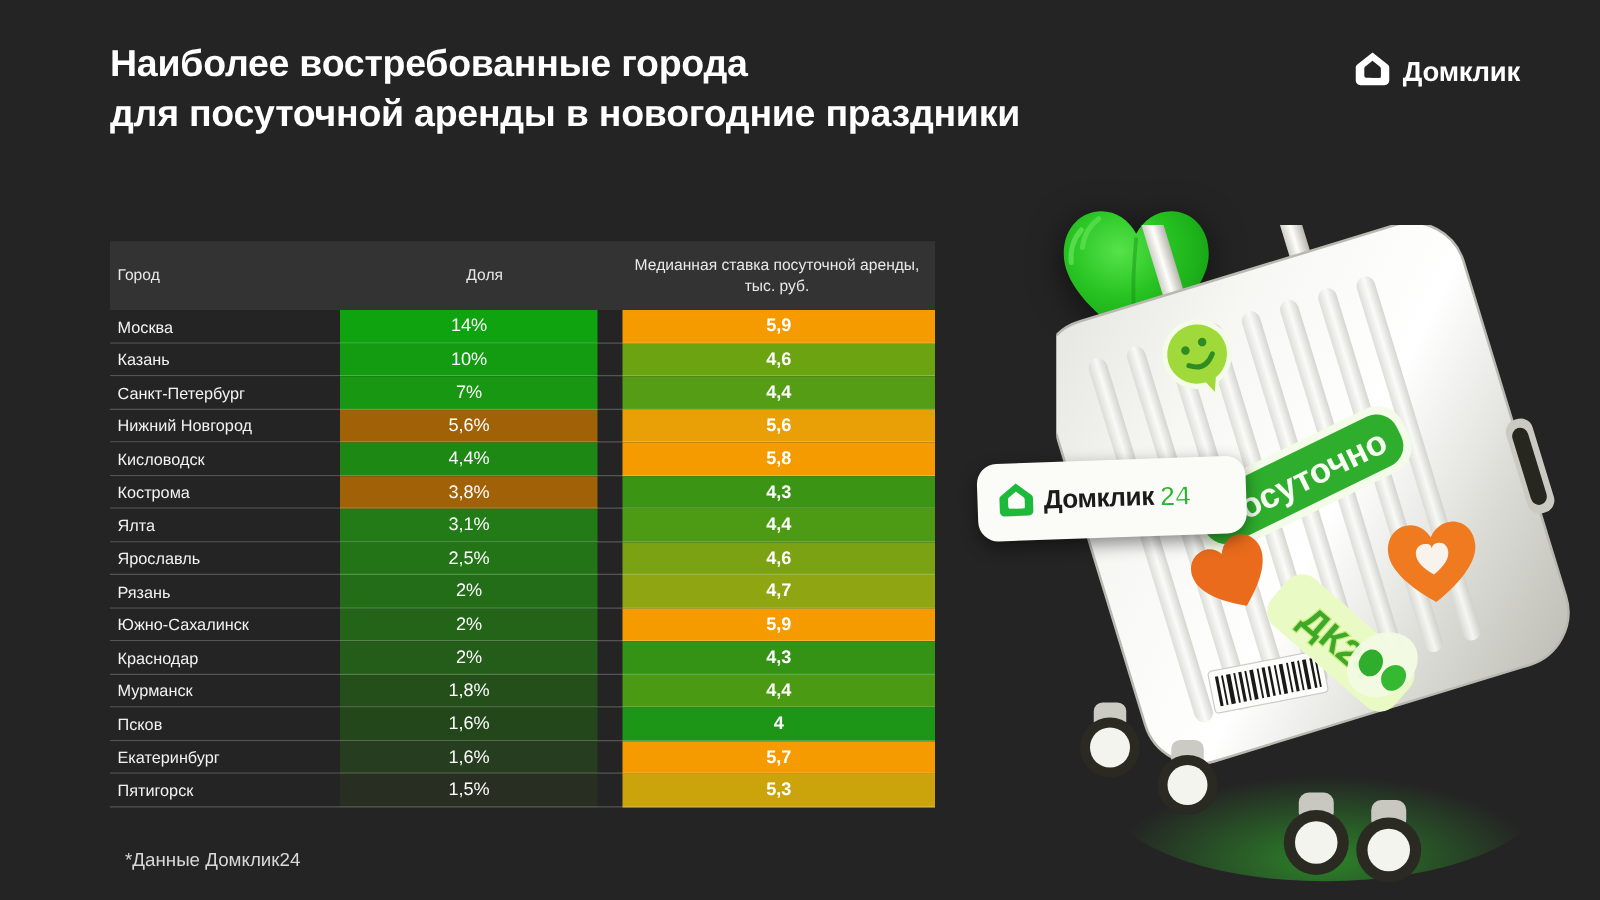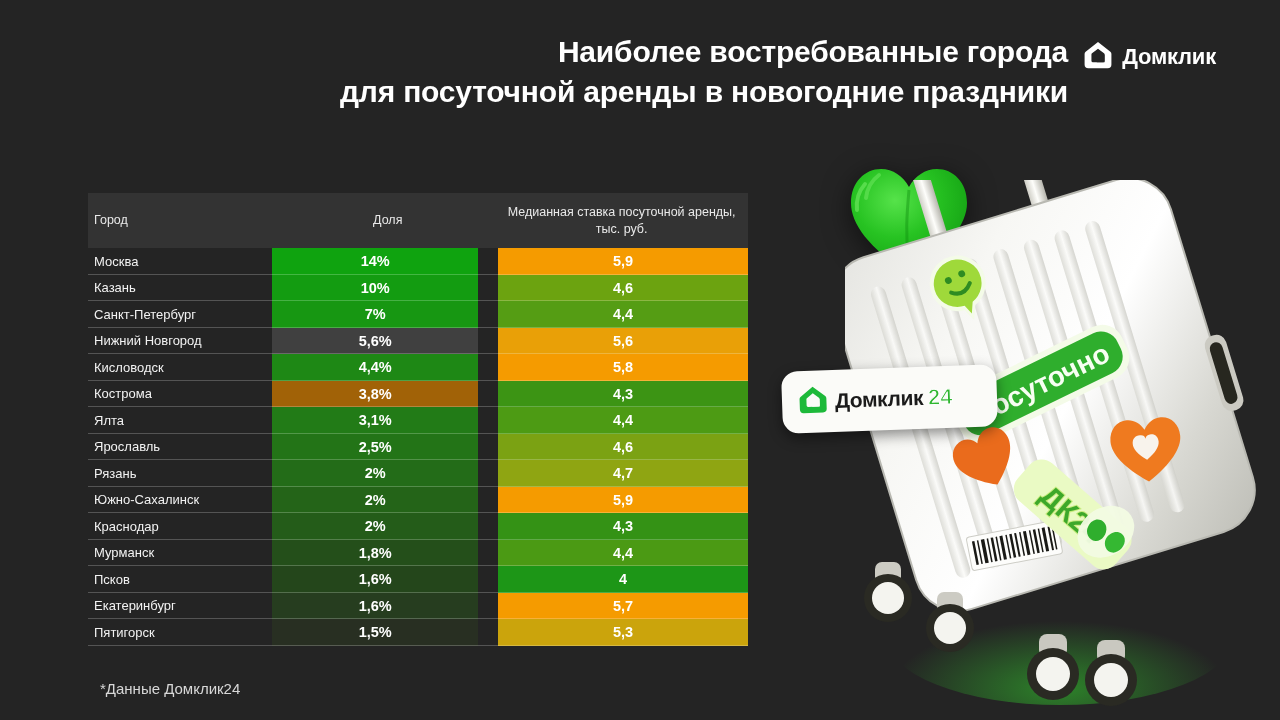--- a/index.html
+++ b/index.html
@@ -9,21 +9,21 @@
     font-family:"Liberation Sans","DejaVu Sans",sans-serif;
     color:#ffffff;
     position:relative;
   }
   #stage{position:absolute;inset:0;width:1280px;height:720px;}
 
   
   .title{
     position:absolute;left:88px;top:32px;width:980px;
     font-size:30px;font-weight:bold;line-height:1.33;
-    letter-spacing:-0.2px;color:#ffffff;white-space:pre-line;text-align:right;
+    letter-spacing:-0.2px;color:#ffffff;white-space:pre-line;
   }
   .brand{
     position:absolute;right:64px;top:40px;
     display:flex;align-items:center;gap:9px;
   }
   .brand-text{font-size:22px;font-weight:bold;color:#fff;letter-spacing:-0.2px;}
 
   
   .table{
     position:absolute;left:88px;top:166px;width:660px;
@@ -43,21 +43,21 @@
     content:"";position:absolute;left:0;right:0;bottom:0;height:1px;
     background:rgba(255,255,255,0.22);
   }
   .c-city{
     width:188px;padding-left:6px;box-sizing:border-box;
     display:flex;align-items:center;font-size:13px;color:#f2f2f2;
     background:#242424;
   }
   .c-share{
     width:210px;display:flex;align-items:center;justify-content:center;
-    font-size:14.5px;font-weight:bold;color:#ffffff;
+    font-size:14.5px;font-weight:normal;color:#ffffff;
   }
   .c-rate{
     width:255px;display:flex;align-items:center;justify-content:center;
     font-size:14.5px;font-weight:bold;color:#ffffff;margin-left:20px;
   }
 
   .footnote{
     position:absolute;left:100px;top:680px;
     font-size:15px;color:#d8d8d8;
   }
@@ -121,21 +121,21 @@
           <div class="c-share" style="background: rgb(19, 156, 17);">10%</div>
           <div class="c-rate" style="background: rgb(108, 163, 16);">4,6</div>
         </div>
         <div class="row">
           <div class="c-city">Санкт-Петербург</div>
           <div class="c-share" style="background: rgb(23, 151, 18);">7%</div>
           <div class="c-rate" style="background: rgb(85, 157, 20);">4,4</div>
         </div>
         <div class="row">
           <div class="c-city">Нижний Новгород</div>
-          <div class="c-share" style="background: #404040;">5,6%</div>
+          <div class="c-share" style="background: #a16207;">5,6%</div>
           <div class="c-rate" style="background: rgb(233, 160, 7);">5,6</div>
         </div>
         <div class="row">
           <div class="c-city">Кисловодск</div>
           <div class="c-share" style="background: rgb(30, 136, 21);">4,4%</div>
           <div class="c-rate" style="background: rgb(245, 155, 0); text-align: center;">5,8</div>
         </div>
         <div class="row">
           <div class="c-city">Кострома</div>
           <div class="c-share" style="background: #a16207;">3,8%</div>

